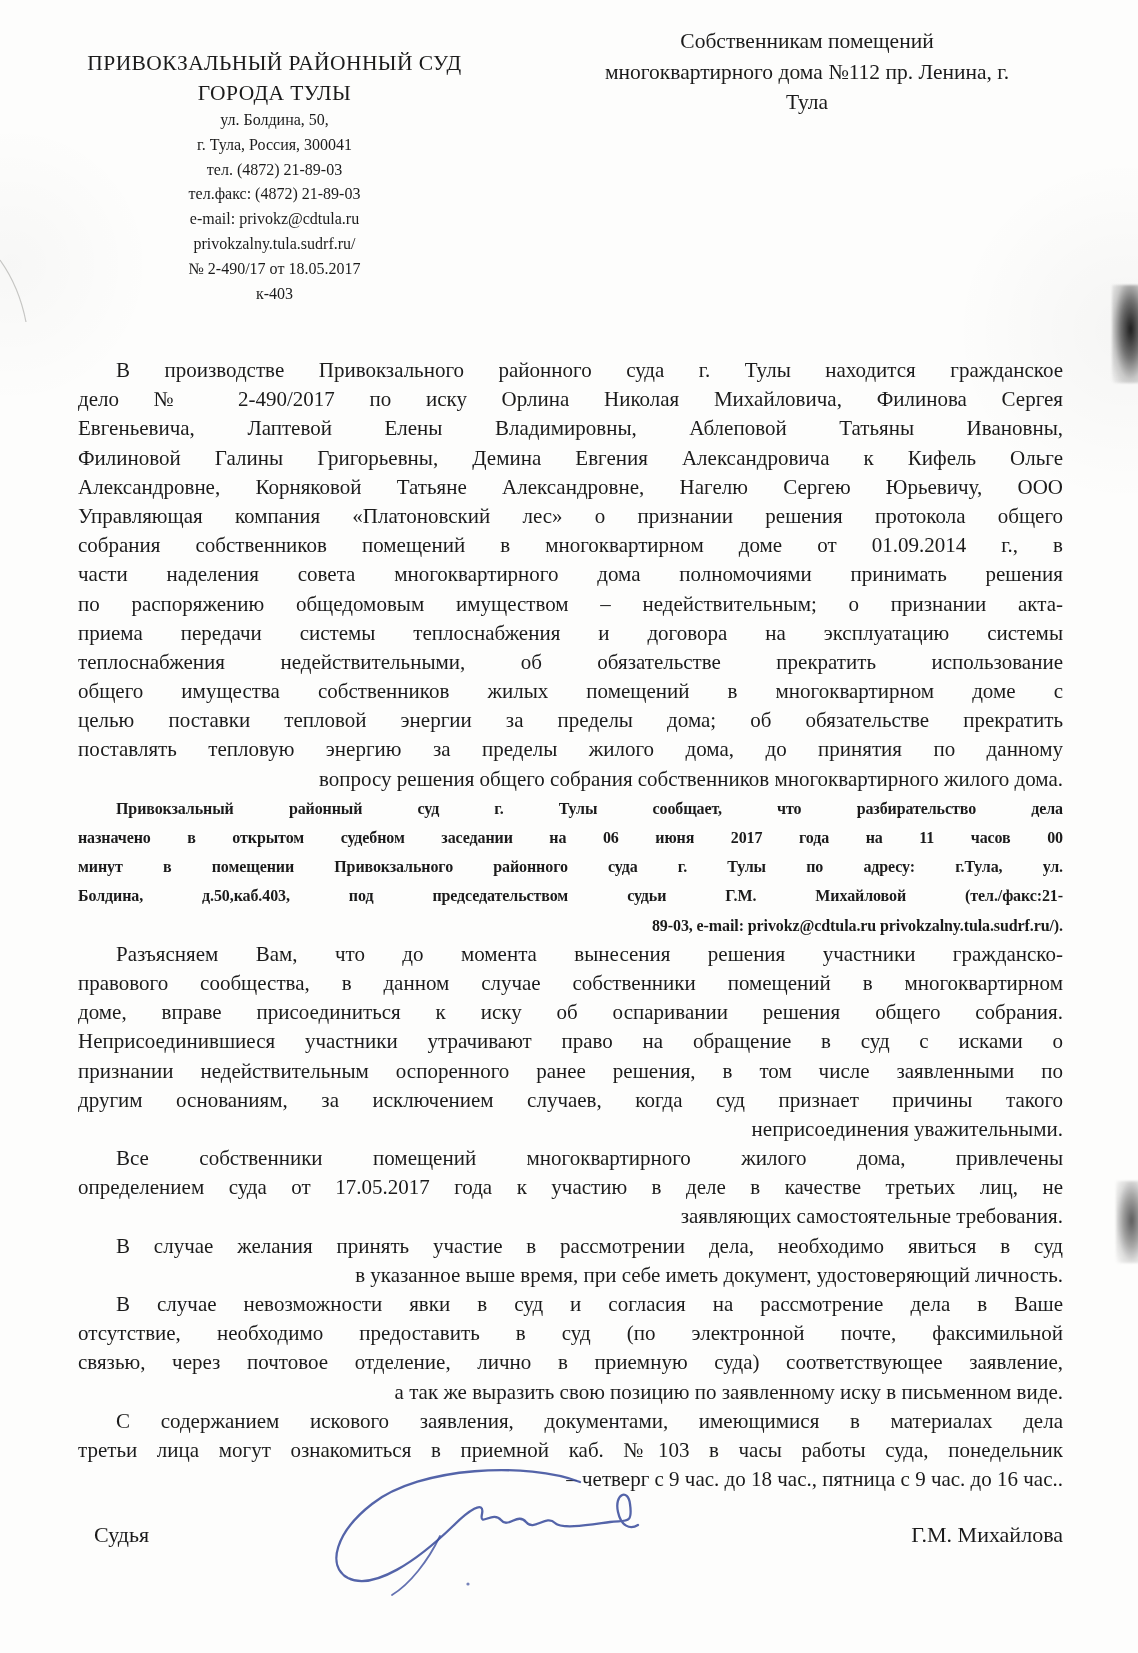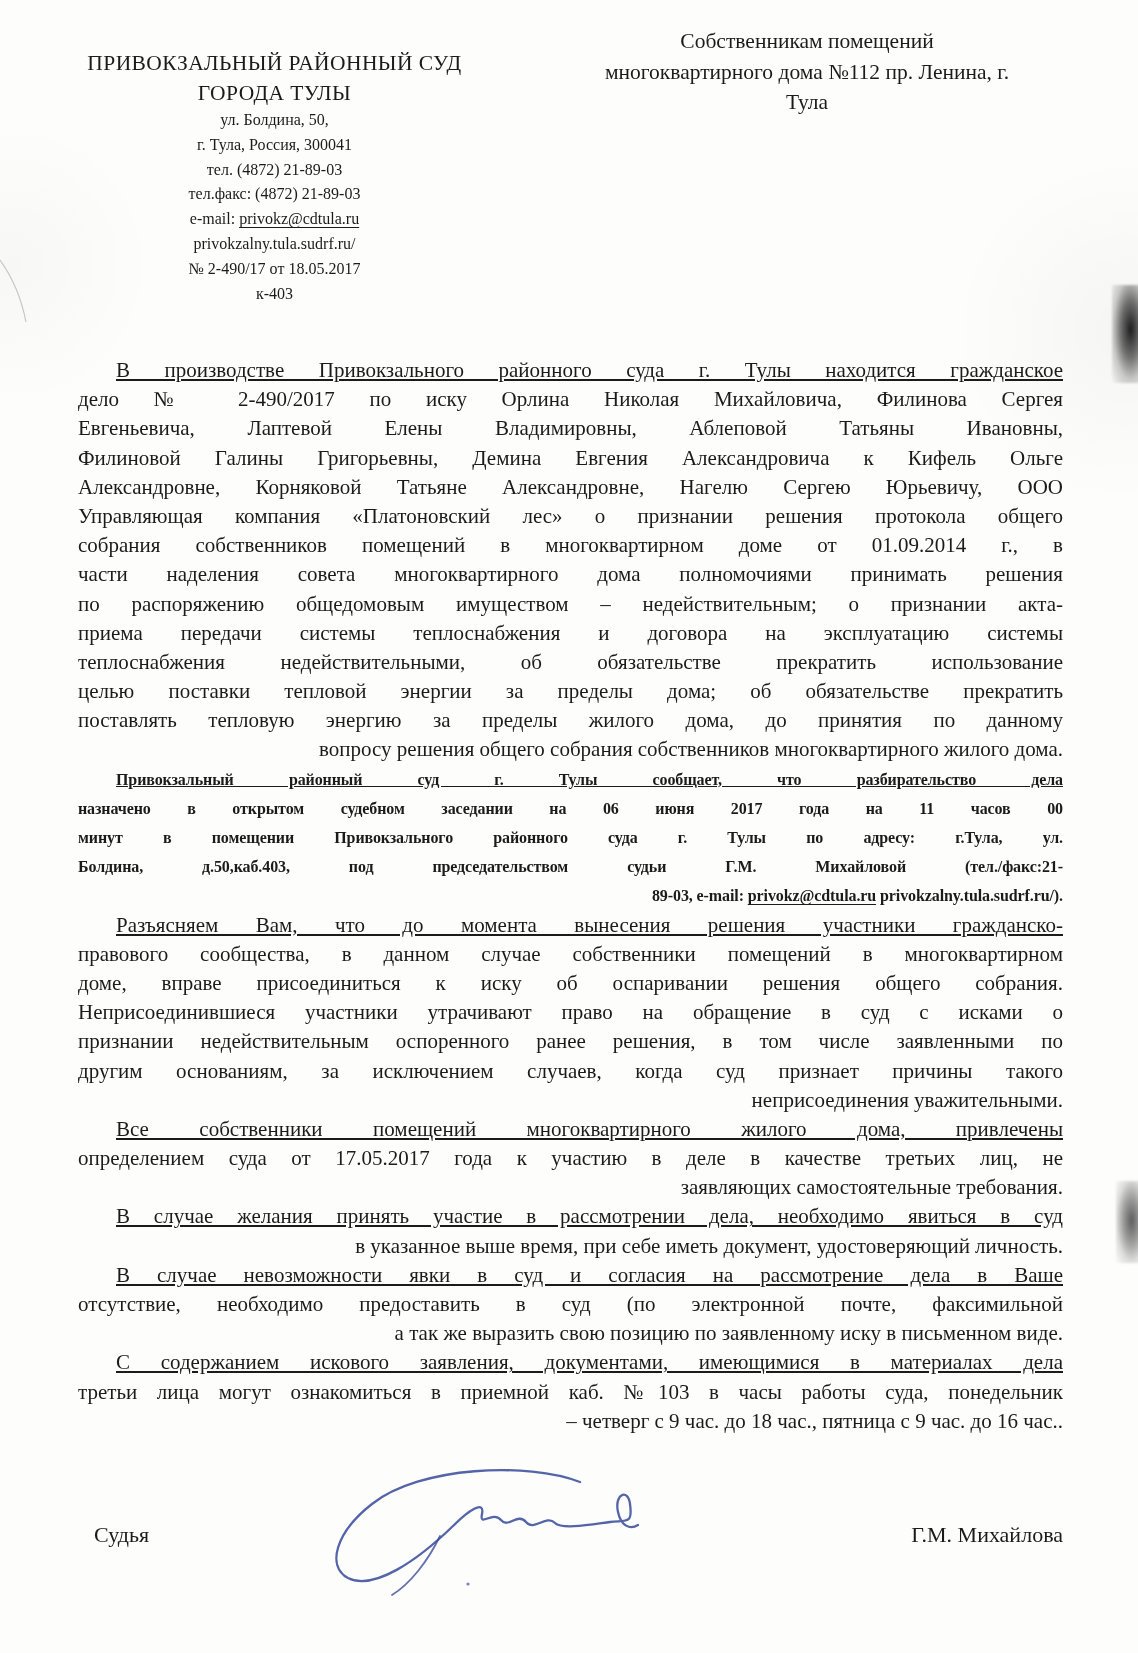--- a/index.html
+++ b/index.html
@@ -28,38 +28,38 @@
   }
   .sender .contact-line {
     font-size: 16px; line-height: 24.8px;
   }
   .recipient {
     position: absolute;
     left: 518px; top: 26px; width: 578px;
     text-align: center;
     font-size: 21.5px; line-height: 30.5px;
   }
-  .u { text-decoration: underline; text-underline-offset: 3px; }
+  .u { text-underline-offset: 3px; }
 
   
   .doc-body {
     position: absolute;
     left: 78px; top: 356px; width: 985px;
     font-size: 21px;
     line-height: 29.2px;
   }
   .para { margin: 0; }
   .para.bold { font-weight: 700; font-size: 16px; letter-spacing: -0.1px; }
   .ln {
     height: 29.2px;
     overflow: hidden;
     text-align: justify;
   }
   .ln::after { content: ""; display: inline-block; width: 100%; height: 0; }
-  .ln.first { text-indent: 38px; text-decoration: underline; }
+  .ln.first { text-indent: 38px; }
   .ln.last { text-align: right; }
   .ln.last::after { content: none; }
 
   
   .signoff {
     position: absolute;
     left: 78px; top: 1520px; width: 985px;
     font-size: 22px; line-height: 30px;
     display: flex; justify-content: space-between; gap: 44px;
   }
@@ -126,20 +126,21 @@
         <div class="ln">дело № 2-490/2017 по иску Орлина Николая Михайловича, Филинова Сергея</div>
         <div class="ln">Евгеньевича, Лаптевой Елены Владимировны, Аблеповой Татьяны Ивановны,</div>
         <div class="ln">Филиновой Галины Григорьевны, Демина Евгения Александровича к Кифель Ольге</div>
         <div class="ln">Александровне, Корняковой Татьяне Александровне, Нагелю Сергею Юрьевичу, ООО</div>
         <div class="ln">Управляющая компания «Платоновский лес» о признании решения протокола общего</div>
         <div class="ln">собрания собственников помещений в многоквартирном доме от 01.09.2014 г., в</div>
         <div class="ln">части наделения совета многоквартирного дома полномочиями принимать решения</div>
         <div class="ln">по распоряжению общедомовым имуществом – недействительным; о признании акта-</div>
         <div class="ln">приема передачи системы теплоснабжения и договора на эксплуатацию системы</div>
         <div class="ln">теплоснабжения недействительными, об обязательстве прекратить использование</div>
+        <div class="ln">общего имущества собственников жилых помещений в многоквартирном доме с</div>
         <div class="ln">целью поставки тепловой энергии за пределы дома; об обязательстве прекратить</div>
         <div class="ln">поставлять тепловую энергию за пределы жилого дома, до принятия по данному</div>
         <div class="ln last">вопросу решения общего собрания собственников многоквартирного жилого дома.</div>
       </div>
 
     <div class="para bold">
       <div>
           <div class="ln first">Привокзальный районный суд г. Тулы сообщает, что разбирательство дела</div>
           <div class="ln">назначено в открытом судебном заседании на 06 июня 2017 года на 11 часов 00</div>
           <div class="ln">минут в помещении Привокзального районного суда г. Тулы по адресу: г.Тула, ул.</div>
@@ -162,20 +163,21 @@
         <div class="ln">определением суда от 17.05.2017 года к участию в деле в качестве третьих лиц, не</div>
         <div class="ln last">заявляющих самостоятельные требования.</div>
       </div>
     <div class="para">
         <div class="ln first">В случае желания принять участие в рассмотрении дела, необходимо явиться в суд</div>
         <div class="ln last">в указанное выше время, при себе иметь документ, удостоверяющий личность.</div>
       </div>
     <div class="para">
         <div class="ln first">В случае невозможности явки в суд и согласия на рассмотрение дела в Ваше</div>
         <div class="ln">отсутствие, необходимо предоставить в суд (по электронной почте, факсимильной</div>
+        <div class="ln">связью, через почтовое отделение, лично в приемную суда) соответствующее заявление,</div>
         <div class="ln last">а так же выразить свою позицию по заявленному иску в письменном виде.</div>
       </div>
     <div class="para">
         <div class="ln first">С содержанием искового заявления, документами, имеющимися в материалах дела</div>
         <div class="ln">третьи лица могут ознакомиться в приемной каб. №103 в часы работы суда, понедельник</div>
         <div class="ln last">– четверг с 9 час. до 18 час., пятница с 9 час. до 16 час..</div>
       </div>
   </div>
 
   <div class="signoff">

